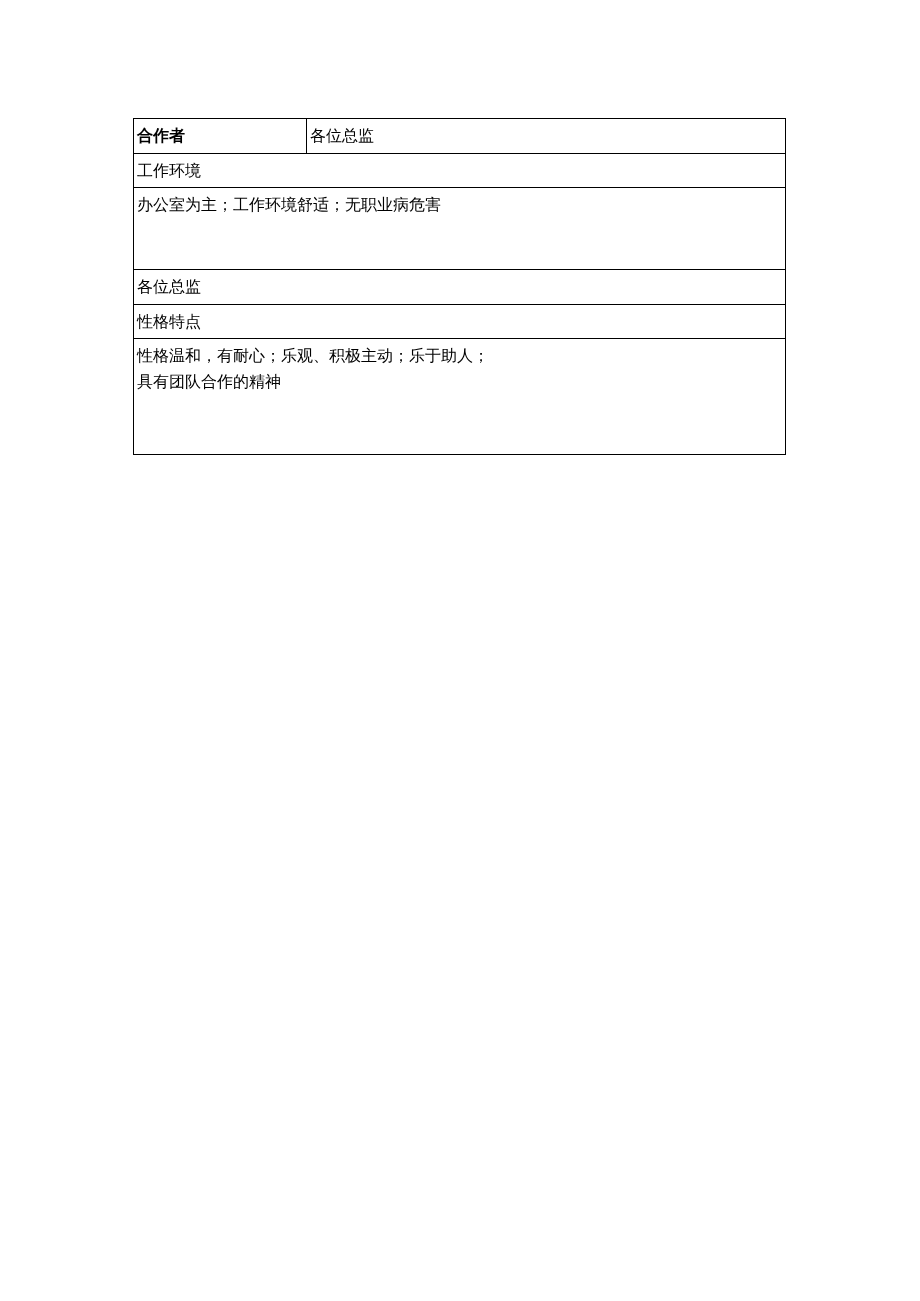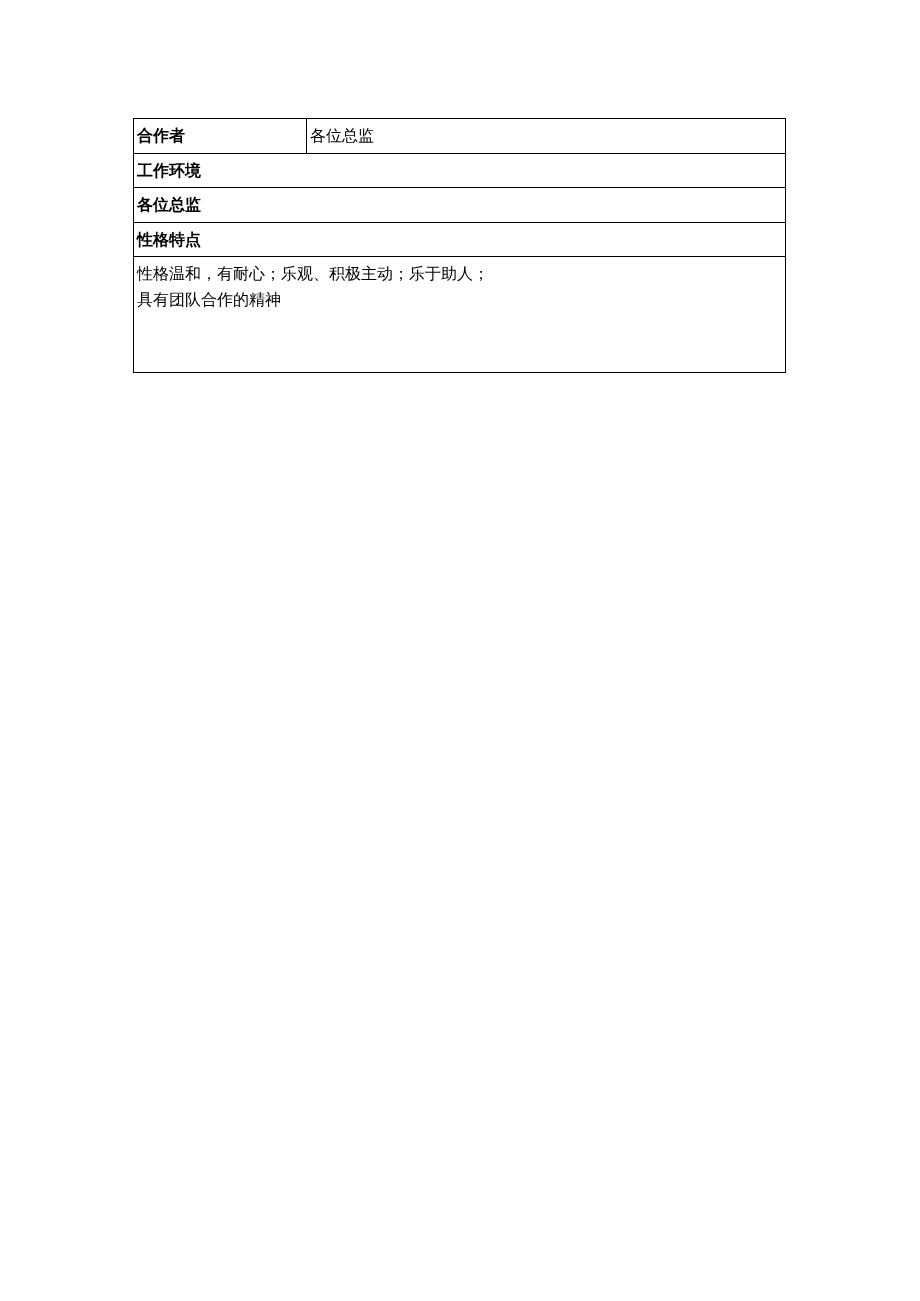--- a/index.html
+++ b/index.html
@@ -26,21 +26,21 @@
       border: 1px solid #000;
       padding: 4px 3px;
       vertical-align: top;
       line-height: 1.6;
     }
     .label-cell {
       width: 173px;
       font-weight: bold;
     }
     .header-cell {
-      font-weight: bold;
+      font-weight: normal;
     }
     .content-cell {
       font-weight: normal;
     }
     .tall-1 {
       height: 82px;
     }
     .tall-2 {
       height: 68px;
     }
@@ -54,20 +54,23 @@
 <table class="doc-table">
   <tbody>
       <tr>
     <td class="label-cell">合作者</td>
     <td class="content-cell">各位总监</td>
   </tr>
   <tr>
     <td colspan="2" class="header-cell">工作环境</td>
   </tr>
   <tr>
+    <td colspan="2" class="content-cell tall-1">办公室为主；工作环境舒适；无职业病危害</td>
+  </tr>
+  <tr>
     <td colspan="2" class="header-cell">各位总监</td>
   </tr>
   <tr>
     <td colspan="2" class="header-cell">性格特点</td>
   </tr>
   <tr>
     <td colspan="2" class="content-cell tall-3">性格温和，有耐心；乐观、积极主动；乐于助人；<br>具有团队合作的精神</td>
   </tr>
 </tbody>
   </table>

